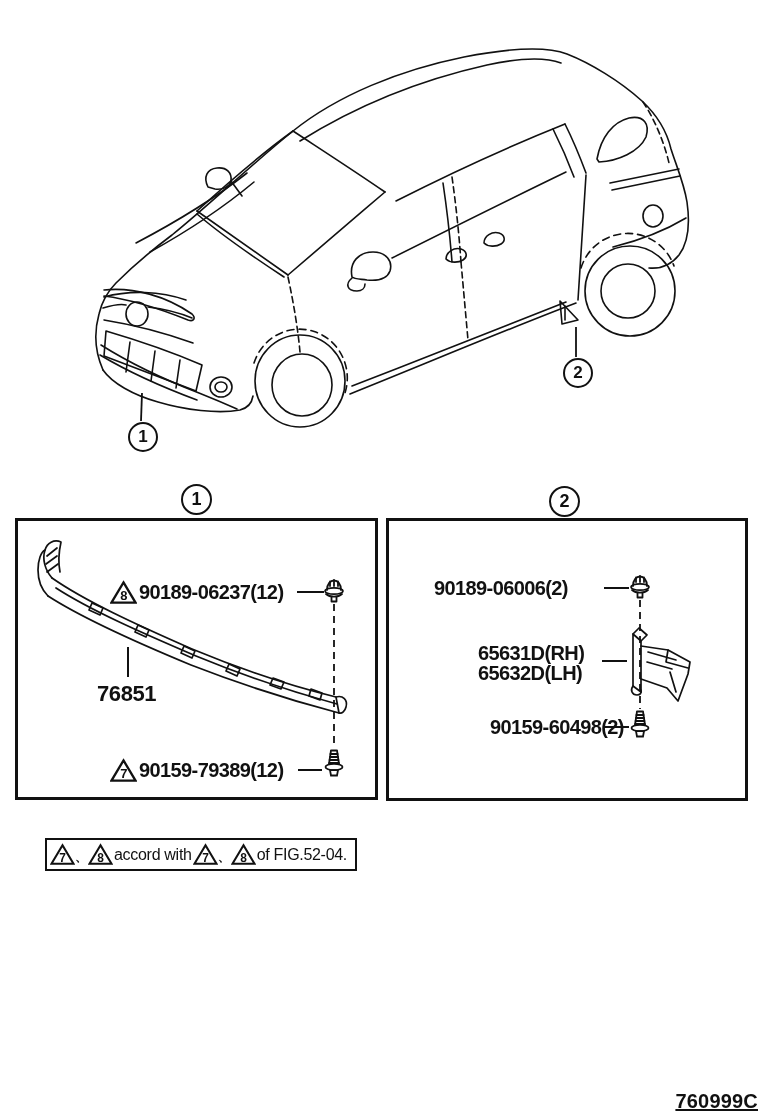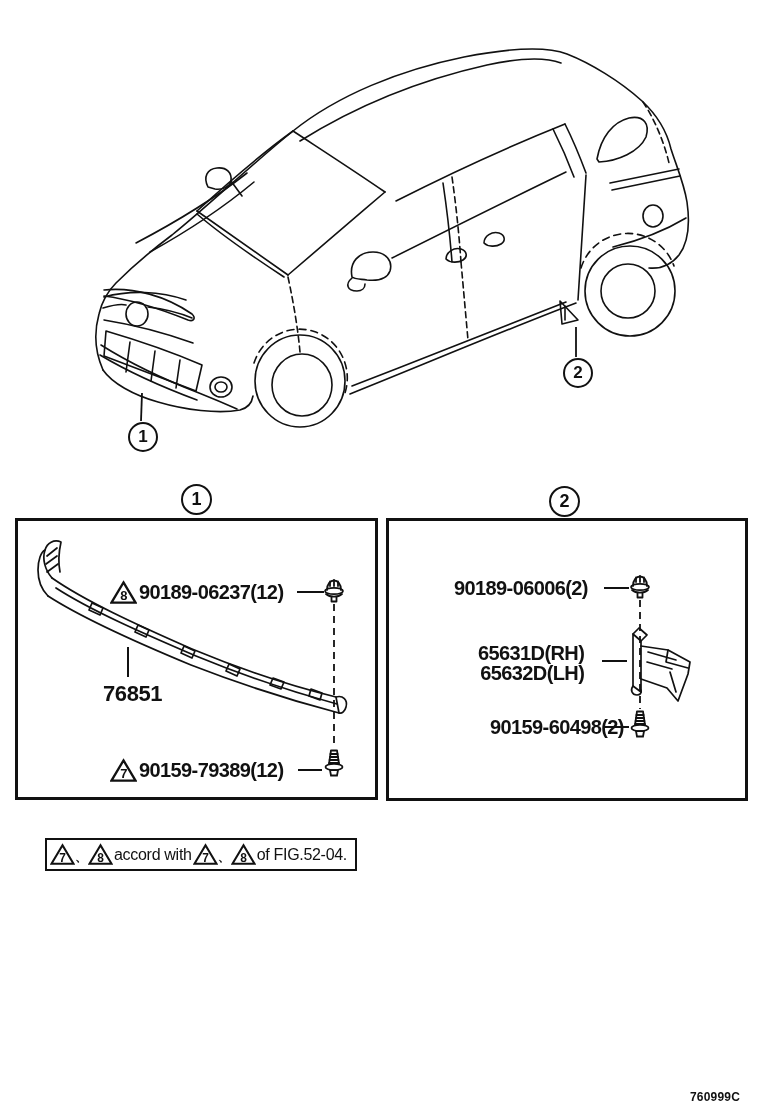--- a/index.html
+++ b/index.html
@@ -22,22 +22,22 @@
   .tri svg{width:27px;height:25px;display:block;}
   .tri.sm svg{width:25px;height:23px;}
   .tri path{fill:none;stroke:#111;stroke-width:2.4;stroke-linejoin:miter;}
   .tri text{font-family:"Liberation Sans",sans-serif;font-weight:bold;font-size:13.5px;
             fill:#111;text-anchor:middle;}
   #noteBox{position:absolute;left:45px;top:838px;width:312px;height:33px;
            border:2.5px solid #111;display:flex;align-items:center;padding:0 3px;
            gap:1px;box-sizing:border-box;}
   .note-txt{font-weight:normal;font-size:16px;white-space:nowrap;letter-spacing:-0.3px;}
   .note-sep{font-weight:bold;font-size:13px;margin:4px -1px 0 -1px;}
-  #sheetCode{position:absolute;right:20px;top:1090px;font-weight:bold;font-size:12px;
-             letter-spacing:0.2px;}
+  #sheetCode{position:absolute;right:2px;top:1090px;font-weight:bold;font-size:20px;
+             letter-spacing:0.2px;text-decoration:underline;}
 </style>
 </head>
 <body>
 
 <div class="stage">
 
   <svg class="art" viewBox="0 0 760 1112">
     <defs>
       <g id="clip-glyph" fill="none" stroke="#111" stroke-width="1.8" stroke-linecap="round">
         <path d="M-7,-2 C-7,-8.5 -3.5,-11.5 0,-11.5 C3.5,-11.5 7,-8.5 7,-2"></path>
@@ -186,37 +186,37 @@
 
   <div class="plabel" style="left:110px;top:577px;">
     <span class="tri">
       <svg viewBox="0 0 28 26">
           <path d="M14,2.5 L26.5,23.5 L1.5,23.5 Z"></path>
         <text x="14" y="21">8</text>
       </svg>
     </span>
     <span>90189-06237(12)</span>
   </div>
-  <div class="plabel big" style="left:103px;top:679px;justify-content:flex-end;">
+  <div class="plabel big" style="left:97px;top:679px;justify-content:flex-end;">
     <span>76851</span>
   </div>
   <div class="plabel" style="left:110px;top:755px;">
     <span class="tri">
       <svg viewBox="0 0 28 26">
           <path d="M14,2.5 L26.5,23.5 L1.5,23.5 Z"></path>
         <text x="14" y="21">7</text>
       </svg>
     </span>
     <span>90159-79389(12)</span>
   </div>
 
-  <div class="plabel" style="left:454px;top:573px;text-align:center;">
+  <div class="plabel" style="left:434px;top:573px;text-align:center;">
     <span>90189-06006(2)</span>
   </div>
-  <div class="stack" style="left:478px;top:644px;text-align:right;">
+  <div class="stack" style="left:478px;top:644px;">
     <div>65631D(RH)</div>
     <div>65632D(LH)</div>
   </div>
   <div class="plabel" style="left:454px;top:712px;margin-left:36px;">
     <span>90159-60498(2)</span>
   </div>
 
   <div id="noteBox">
     <span class="tri sm">
       <svg viewBox="0 0 28 26">

